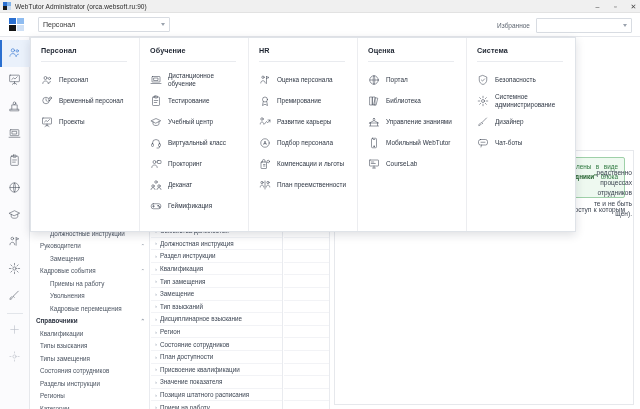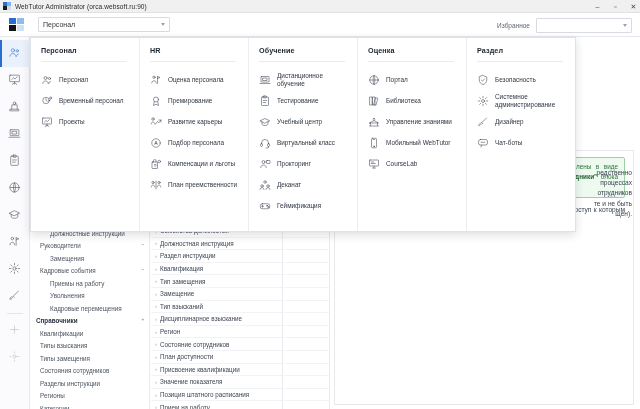--- a/index.html
+++ b/index.html
@@ -476,20 +476,96 @@
             <svg viewBox="0 0 24 24">
               <rect x="3" y="4" width="18" height="12" rx="1"></rect>
               <path d="M12 16v4M8 21l4-3 4 3"></path>
               <path d="M7 12l3-3 3 2 4-4"></path>
             </svg>
           </span>
           <span class="lbl">Проекты</span>
         </div>
       </div>
       <div class="mm-col">
+        <div class="mm-title">Обучение</div>
+        <div class="mm-rule"></div>
+        <div class="mm-item">
+          <span class="ico">
+            <svg viewBox="0 0 24 24">
+              <rect x="4" y="5" width="16" height="11" rx="1"></rect>
+              <path d="M2 19h20"></path>
+              <rect x="8" y="8" width="8" height="5"></rect>
+            </svg>
+          </span>
+          <span class="lbl">Дистанционное обучение</span>
+        </div>
+        <div class="mm-item">
+          <span class="ico">
+            <svg viewBox="0 0 24 24">
+              <rect x="5" y="4" width="14" height="17" rx="1.5"></rect>
+              <rect x="9" y="2" width="6" height="4" rx="1"></rect>
+              <path d="M8.5 11h7M8.5 15h5"></path>
+            </svg>
+          </span>
+          <span class="lbl">Тестирование</span>
+        </div>
+        <div class="mm-item">
+          <span class="ico">
+            <svg viewBox="0 0 24 24">
+              <path d="M2.5 9.5L12 5l9.5 4.5L12 14z"></path>
+              <path d="M6 11.5v4.5c0 1.6 2.7 3 6 3s6-1.4 6-3v-4.5"></path>
+            </svg>
+          </span>
+          <span class="lbl">Учебный центр</span>
+        </div>
+        <div class="mm-item">
+          <span class="ico">
+            <svg viewBox="0 0 24 24">
+              <path d="M5 14v-2a7 7 0 0114 0v2"></path>
+              <rect x="3" y="13" width="4" height="6" rx="2"></rect>
+              <rect x="17" y="13" width="4" height="6" rx="2"></rect>
+              <path d="M19 19v1a2 2 0 01-2 2h-3"></path>
+            </svg>
+          </span>
+          <span class="lbl">Виртуальный класс</span>
+        </div>
+        <div class="mm-item">
+          <span class="ico">
+            <svg viewBox="0 0 24 24">
+              <circle cx="9" cy="8" r="3"></circle>
+              <path d="M3.5 19c0-3 2.5-5 5.5-5s5.5 2 5.5 5"></path>
+              <rect x="15" y="5" width="7" height="6" rx="1"></rect>
+            </svg>
+          </span>
+          <span class="lbl">Прокторинг</span>
+        </div>
+        <div class="mm-item">
+          <span class="ico">
+            <svg viewBox="0 0 24 24">
+              <circle cx="12" cy="6" r="2.5"></circle>
+              <circle cx="6" cy="14" r="2.5"></circle>
+              <circle cx="18" cy="14" r="2.5"></circle>
+              <path d="M2 21c0-2.2 1.8-3.5 4-3.5s4 1.3 4 3.5M14 21c0-2.2 1.8-3.5 4-3.5s4 1.3 4 3.5"></path>
+            </svg>
+          </span>
+          <span class="lbl">Деканат</span>
+        </div>
+        <div class="mm-item">
+          <span class="ico">
+            <svg viewBox="0 0 24 24">
+              <rect x="2.5" y="7.5" width="19" height="10" rx="4"></rect>
+              <path d="M7 10.5v4M5 12.5h4"></path>
+              <circle cx="16" cy="11.5" r="1"></circle>
+              <circle cx="18.5" cy="14" r="1"></circle>
+            </svg>
+          </span>
+          <span class="lbl">Геймификация</span>
+        </div>
+      </div>
+      <div class="mm-col">
         <div class="mm-title">HR</div>
         <div class="mm-rule"></div>
         <div class="mm-item">
           <span class="ico">
             <svg viewBox="0 0 24 24">
               <circle cx="8" cy="6.5" r="2.4"></circle>
               <path d="M3.5 18c0-2.7 2-4.5 4.5-4.5s4.5 1.8 4.5 4.5"></path>
               <path d="M15 5v14M15 5l5 2-5 2"></path>
             </svg>
           </span>
@@ -541,96 +617,20 @@
               <circle cx="6" cy="7" r="2.3"></circle>
               <circle cx="18" cy="7" r="2.3"></circle>
               <path d="M2.5 16c0-2.3 1.6-3.8 3.5-3.8s3.5 1.5 3.5 3.8M14.5 16c0-2.3 1.6-3.8 3.5-3.8s3.5 1.5 3.5 3.8"></path>
               <path d="M12 4v16"></path>
             </svg>
           </span>
           <span class="lbl">План преемственности</span>
         </div>
       </div>
       <div class="mm-col">
-        <div class="mm-title">Обучение</div>
-        <div class="mm-rule"></div>
-        <div class="mm-item">
-          <span class="ico">
-            <svg viewBox="0 0 24 24">
-              <rect x="4" y="5" width="16" height="11" rx="1"></rect>
-              <path d="M2 19h20"></path>
-              <rect x="8" y="8" width="8" height="5"></rect>
-            </svg>
-          </span>
-          <span class="lbl">Дистанционное обучение</span>
-        </div>
-        <div class="mm-item">
-          <span class="ico">
-            <svg viewBox="0 0 24 24">
-              <rect x="5" y="4" width="14" height="17" rx="1.5"></rect>
-              <rect x="9" y="2" width="6" height="4" rx="1"></rect>
-              <path d="M8.5 11h7M8.5 15h5"></path>
-            </svg>
-          </span>
-          <span class="lbl">Тестирование</span>
-        </div>
-        <div class="mm-item">
-          <span class="ico">
-            <svg viewBox="0 0 24 24">
-              <path d="M2.5 9.5L12 5l9.5 4.5L12 14z"></path>
-              <path d="M6 11.5v4.5c0 1.6 2.7 3 6 3s6-1.4 6-3v-4.5"></path>
-            </svg>
-          </span>
-          <span class="lbl">Учебный центр</span>
-        </div>
-        <div class="mm-item">
-          <span class="ico">
-            <svg viewBox="0 0 24 24">
-              <path d="M5 14v-2a7 7 0 0114 0v2"></path>
-              <rect x="3" y="13" width="4" height="6" rx="2"></rect>
-              <rect x="17" y="13" width="4" height="6" rx="2"></rect>
-              <path d="M19 19v1a2 2 0 01-2 2h-3"></path>
-            </svg>
-          </span>
-          <span class="lbl">Виртуальный класс</span>
-        </div>
-        <div class="mm-item">
-          <span class="ico">
-            <svg viewBox="0 0 24 24">
-              <circle cx="9" cy="8" r="3"></circle>
-              <path d="M3.5 19c0-3 2.5-5 5.5-5s5.5 2 5.5 5"></path>
-              <rect x="15" y="5" width="7" height="6" rx="1"></rect>
-            </svg>
-          </span>
-          <span class="lbl">Прокторинг</span>
-        </div>
-        <div class="mm-item">
-          <span class="ico">
-            <svg viewBox="0 0 24 24">
-              <circle cx="12" cy="6" r="2.5"></circle>
-              <circle cx="6" cy="14" r="2.5"></circle>
-              <circle cx="18" cy="14" r="2.5"></circle>
-              <path d="M2 21c0-2.2 1.8-3.5 4-3.5s4 1.3 4 3.5M14 21c0-2.2 1.8-3.5 4-3.5s4 1.3 4 3.5"></path>
-            </svg>
-          </span>
-          <span class="lbl">Деканат</span>
-        </div>
-        <div class="mm-item">
-          <span class="ico">
-            <svg viewBox="0 0 24 24">
-              <rect x="2.5" y="7.5" width="19" height="10" rx="4"></rect>
-              <path d="M7 10.5v4M5 12.5h4"></path>
-              <circle cx="16" cy="11.5" r="1"></circle>
-              <circle cx="18.5" cy="14" r="1"></circle>
-            </svg>
-          </span>
-          <span class="lbl">Геймификация</span>
-        </div>
-      </div>
-      <div class="mm-col">
         <div class="mm-title">Оценка</div>
         <div class="mm-rule"></div>
         <div class="mm-item">
           <span class="ico">
             <svg viewBox="0 0 24 24">
               <circle cx="12" cy="12" r="8.5"></circle>
               <path d="M3.5 12h17M12 3.5c2.6 2.6 2.6 14.4 0 17M12 3.5c-2.6 2.6-2.6 14.4 0 17"></path>
             </svg>
           </span>
           <span class="lbl">Портал</span>
@@ -670,21 +670,21 @@
             <svg viewBox="0 0 24 24">
               <rect x="3" y="4" width="18" height="12" rx="1"></rect>
               <path d="M9 20h6M12 16v4"></path>
               <path d="M6.5 8h5M6.5 11h8"></path>
             </svg>
           </span>
           <span class="lbl">CourseLab</span>
         </div>
       </div>
       <div class="mm-col">
-        <div class="mm-title">Раздел</div>
+        <div class="mm-title">Система</div>
         <div class="mm-rule"></div>
         <div class="mm-item">
           <span class="ico">
             <svg viewBox="0 0 24 24">
               <path d="M12 3l7.5 3v6c0 4.2-3 7.8-7.5 9-4.5-1.2-7.5-4.8-7.5-9V6z"></path>
               <path d="M8.8 12l2.2 2.2 4.2-4.4"></path>
             </svg>
           </span>
           <span class="lbl">Безопасность</span>
         </div>

